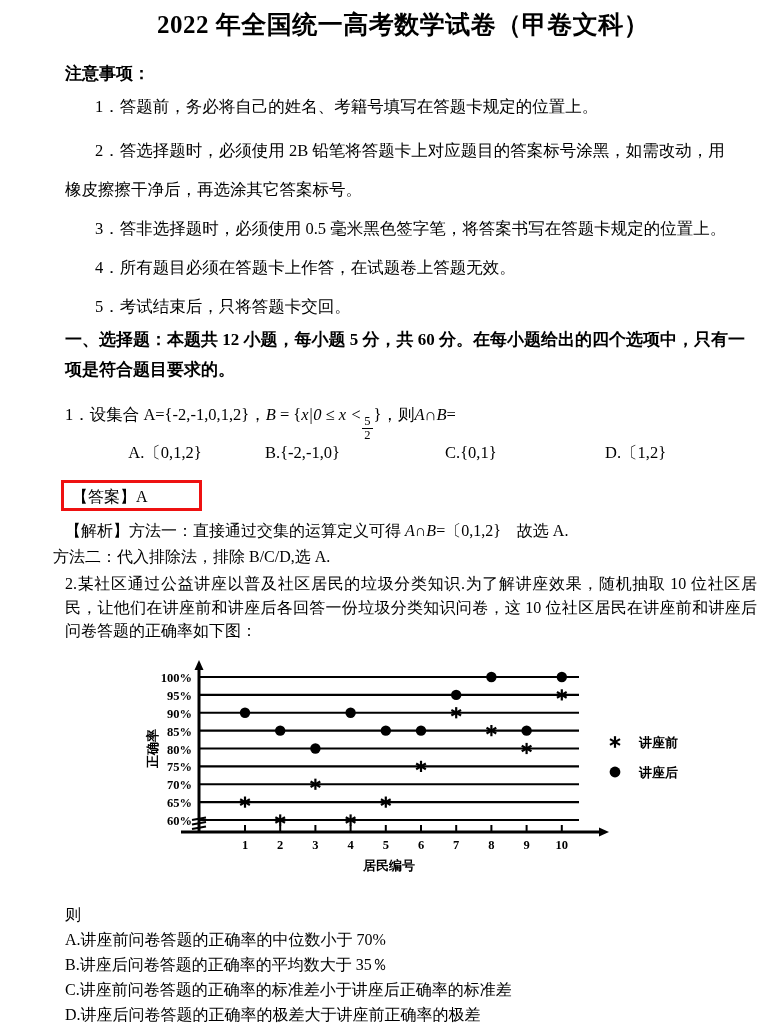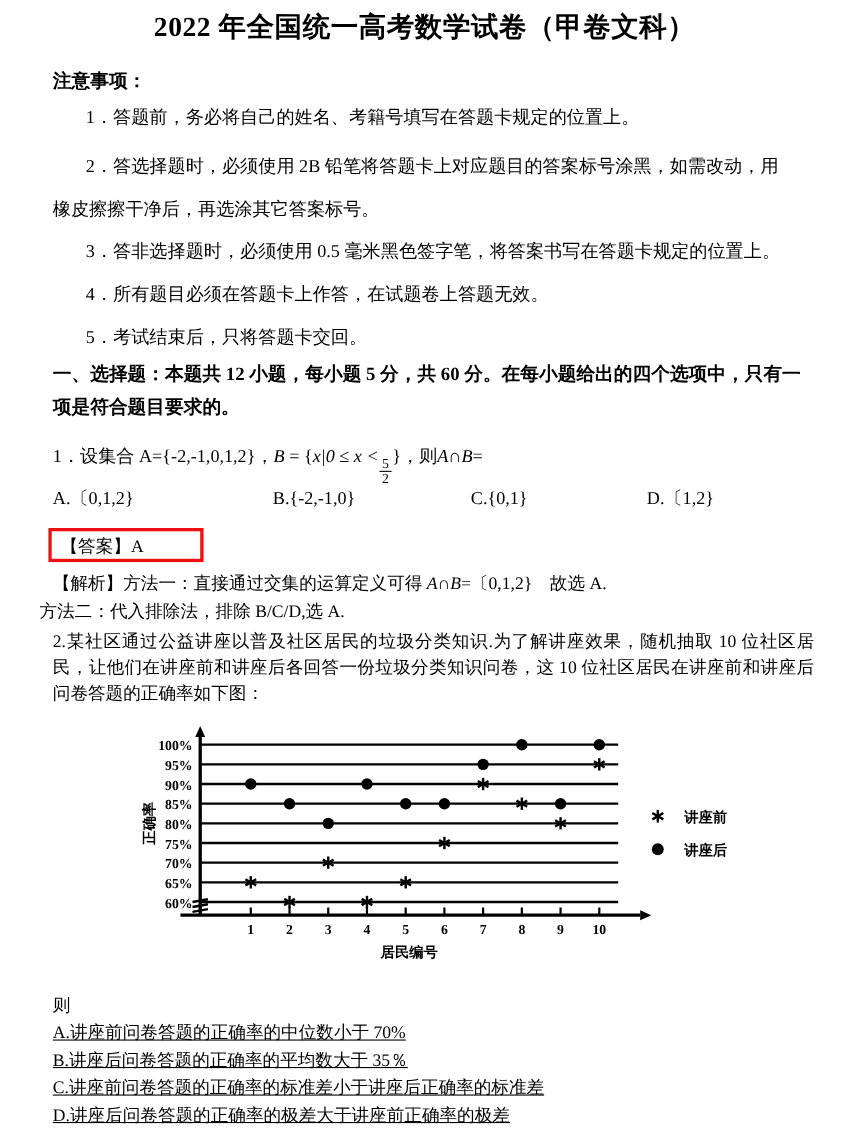--- a/index.html
+++ b/index.html
@@ -13,20 +13,21 @@
     position: relative;
     font-family: "Liberation Serif", "DejaVu Serif", serif;
     color: #000000;
     overflow: hidden;
   }
   .page {
     position: relative;
     width: 728px;
     height: 1029px;
     padding: 0;
+    margin-left: 17px;
   }
 
   
   .doc-title {
     position: absolute;
     top: 8px;
     left: 0;
     width: 772px;
     text-align: center;
     font-size: 25px;
@@ -69,21 +70,21 @@
     vertical-align: -0.42em;
     font-size: 12.5px;
     line-height: 1.02;
     margin: 0 1px;
   }
   .frac .num { padding: 0 2px; }
   .frac .den { border-top: 1px solid #000; padding: 0 2px; }
 
   .opt-row { left: 48px; top: 441px; width: 700px; white-space: nowrap; }
   .opt { display: inline-block; font-size: 16.5px; }
-  .opt.a { width: 200px; }
+  .opt.a { width: 200px; text-align: center; }
   .opt.b { width: 180px; }
   .opt.c { width: 160px; }
 
   
   .answer-box {
     position: absolute;
     left: 44px;
     top: 480px;
     width: 141px;
     height: 31px;
@@ -117,21 +118,21 @@
     position: absolute;
     left: 110px;
     top: 660px;
     width: 610px;
     height: 230px;
   }
   .chart svg { display: block; }
 
   
   .then-label { left: 48px; top: 903px; font-size: 16px; }
-  .bottom-opt { left: 48px; font-size: 16px; text-decoration: underline; }
+  .bottom-opt { left: 48px; font-size: 16px; }
 </style>
 </head>
 <body>
 
 <div class="page">
 
   <div class="doc-title">2022 年全国统一高考数学试卷（甲卷文科）</div>
 
   <div class="txt notice-label">注意事项：</div>
 

